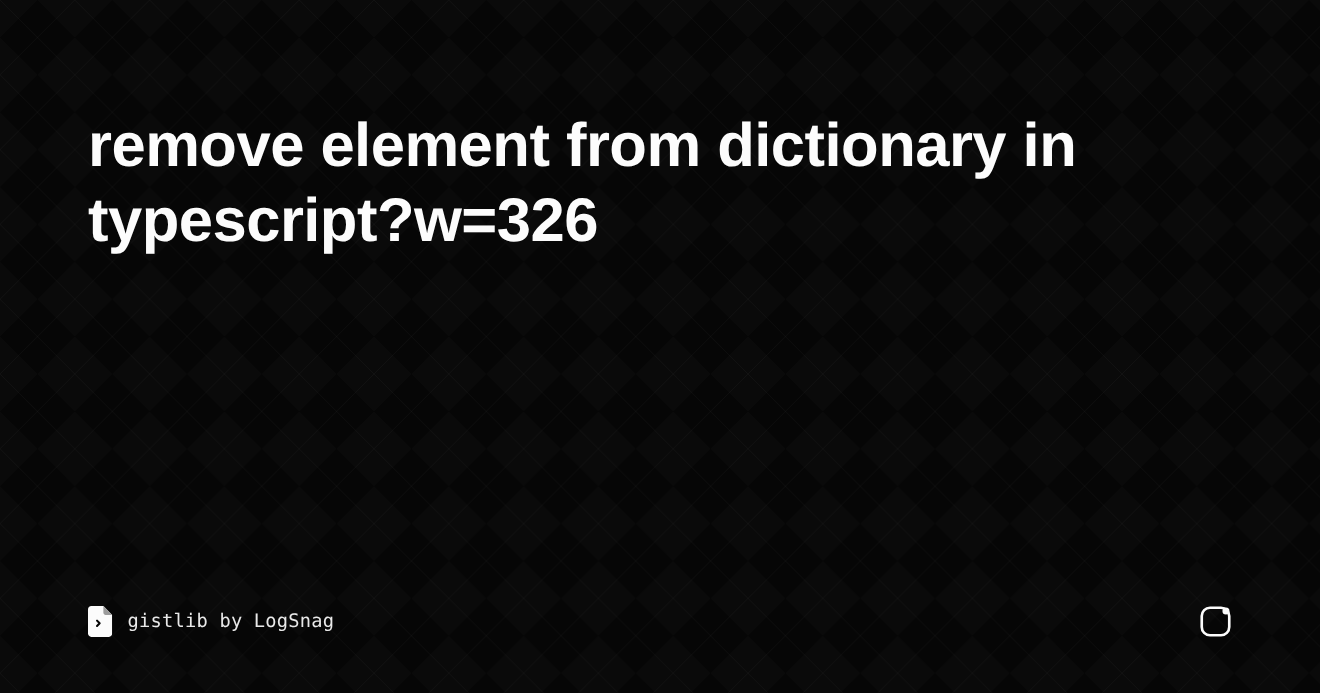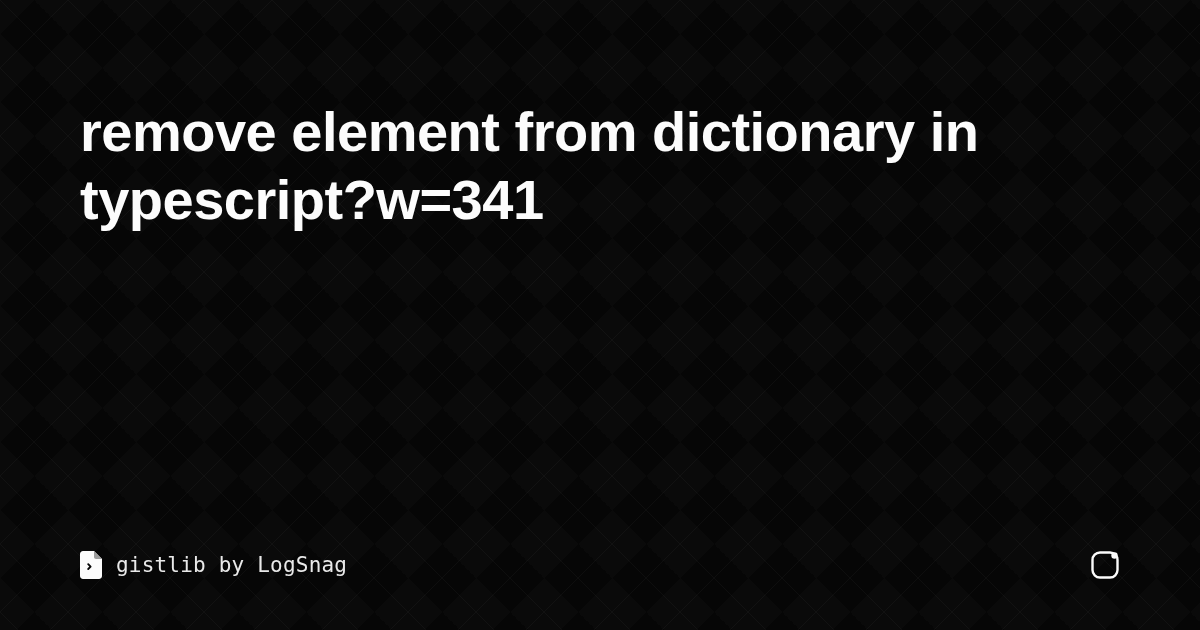--- a/index.html
+++ b/index.html
@@ -68,39 +68,39 @@
 
     .brand-icon {
       width: 22px;
       height: 28px;
       display: block;
       flex-shrink: 0;
     }
 
     .brand-text {
       font-family: "SFMono-Regular", ui-monospace, Menlo, Consolas, monospace;
-      font-size: 21px;
+      font-size: 17px;
       color: #e9e9e9;
       letter-spacing: 0.2px;
     }
 
     .share-icon {
       width: 30px;
       height: 30px;
       display: block;
       flex-shrink: 0;
     }
   </style>
 </head>
 <body>
 
 <div class="grid-overlay"></div>
 
 <div class="content">
-  <h1 class="title">remove element from dictionary in typescript?w=341</h1>
+  <h1 class="title">remove element from dictionary in typescript?w=326</h1>
 </div>
 
 <div class="footer">
   <div class="brand">
     <svg class="brand-icon" viewBox="0 0 22 28" fill="none">
       <path d="M3 0 H14 L22 8 V25 C22 26.66 20.66 28 19 28 H3 C1.34 28 0 26.66 0 25 V3 C0 1.34 1.34 0 3 0 Z" fill="#fcfcfc"></path>
       <path d="M14 0 V6 C14 7.1 14.9 8 16 8 H22 Z" fill="#9d9d9d"></path>
       <path d="M8.2 13.2 L10.6 15.6 L8.2 18" stroke="#060606" stroke-width="1.9" stroke-linecap="round" stroke-linejoin="round" fill="none"></path>
     </svg>
     <span class="brand-text">gistlib by LogSnag</span>

